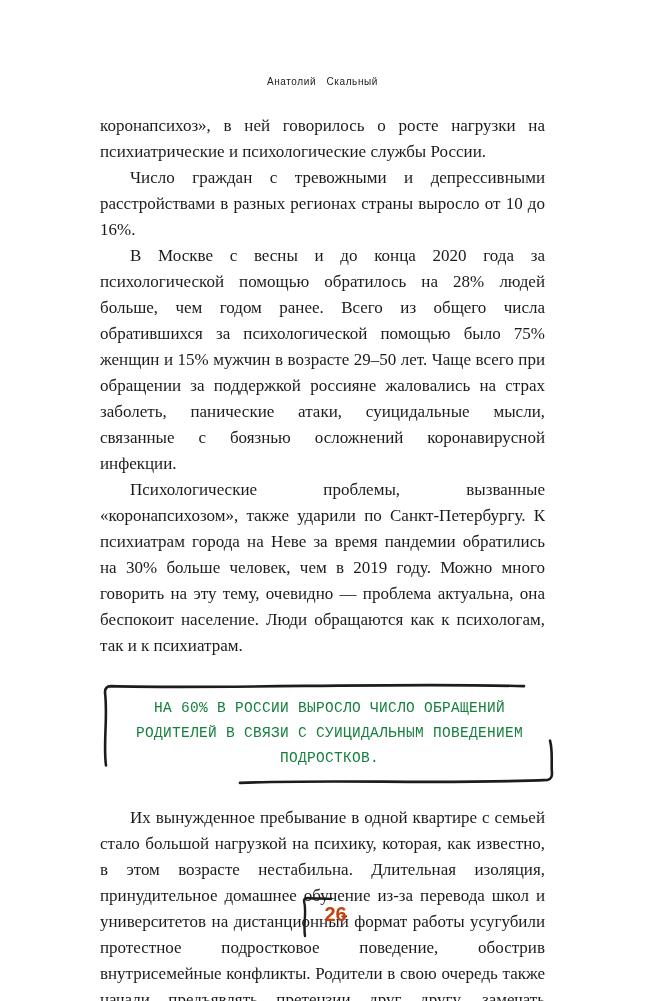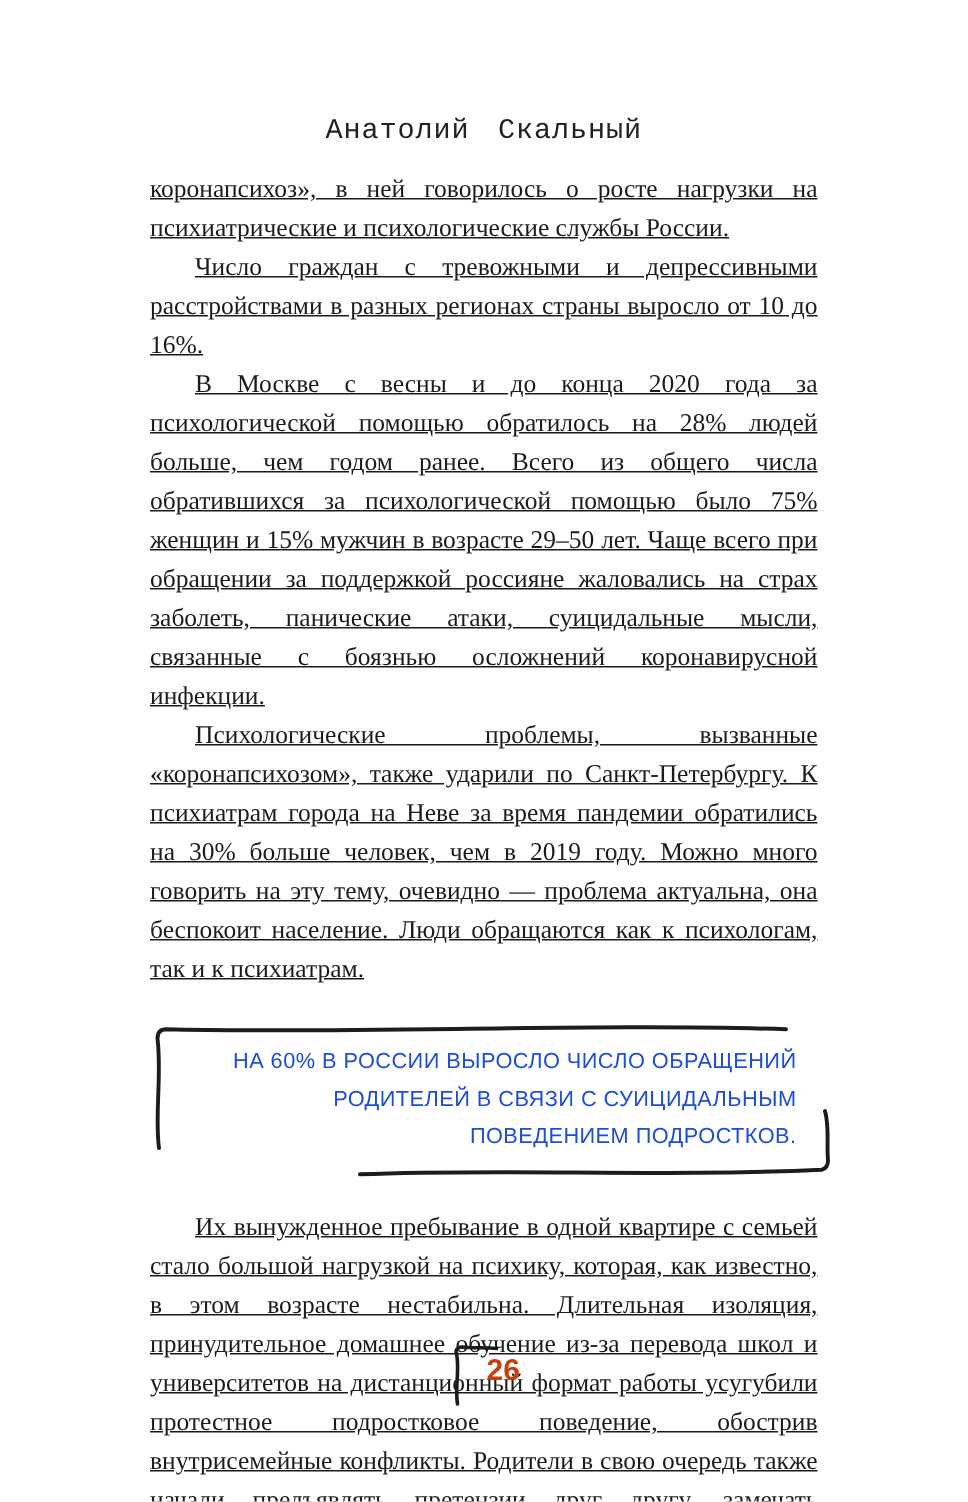--- a/index.html
+++ b/index.html
@@ -19,55 +19,54 @@
     width: 645px;
     height: 1001px;
     background: #ffffff;
   }
   .running-header {
     position: absolute;
     top: 76px;
     left: 0;
     right: 0;
     text-align: center;
-    font-family: Liberation Mono, monospace;
-    font-size: 19px;
+    font-family: Liberation Sans, sans-serif;
+    font-size: 10px;
     letter-spacing: 0.6px;
     word-spacing: 7px;
     color: #222;
   }
   .content {
     position: absolute;
     left: 100px;
     right: 100px;
     top: 113px;
   }
   .content p.body-par {
     margin: 0;
     font-size: 17px;
     line-height: 26px;
     text-align: justify;
     text-indent: 30px;
-    text-decoration: underline;
   }
   .content p.no-indent {
     text-indent: 0;
   }
   .callout {
     position: relative;
     margin: 20px 0 18px 0;
     padding: 17px 14px 16px 28px;
   }
   .callout-text {
-    font-family: Liberation Sans, sans-serif;
+    font-family: Liberation Mono, monospace;
     font-size: 14.5px;
     line-height: 25px;
     letter-spacing: 0.3px;
-    color: #1d4ed8;
-    text-align: right;
+    color: #15803d;
+    text-align: center;
   }
   .callout-bracket {
     position: absolute;
     inset: 0;
     width: 100%;
     height: 100%;
     overflow: visible;
     pointer-events: none;
   }
   .footer {

